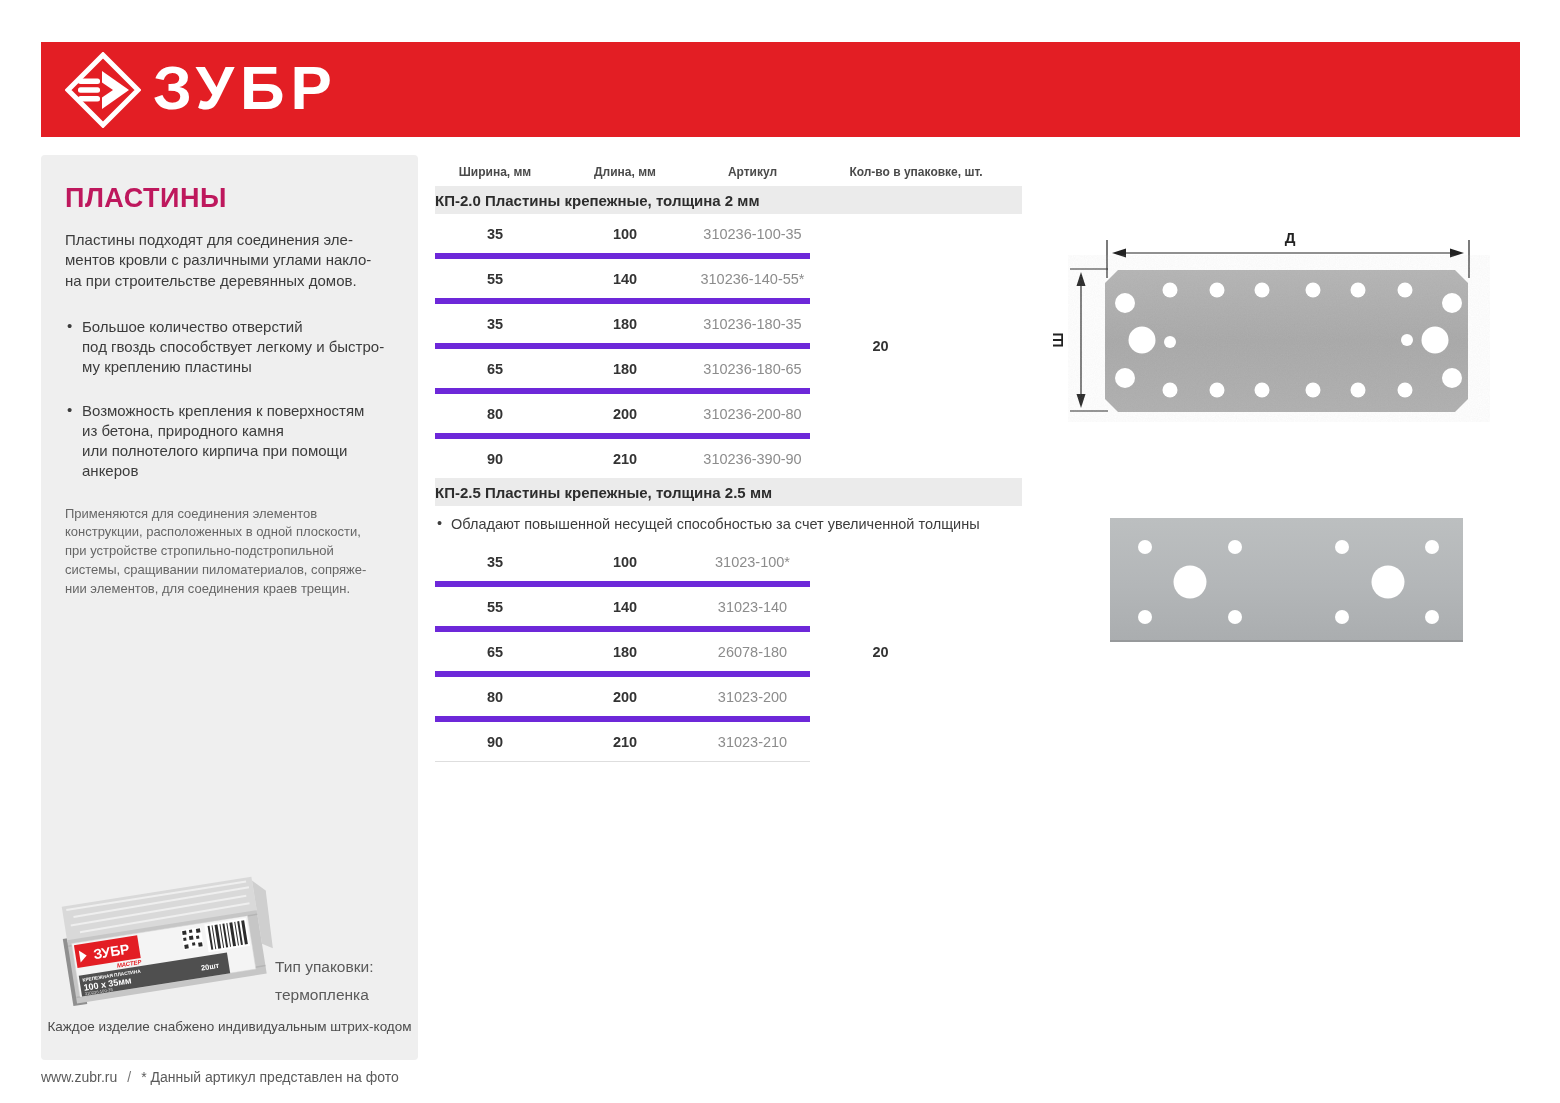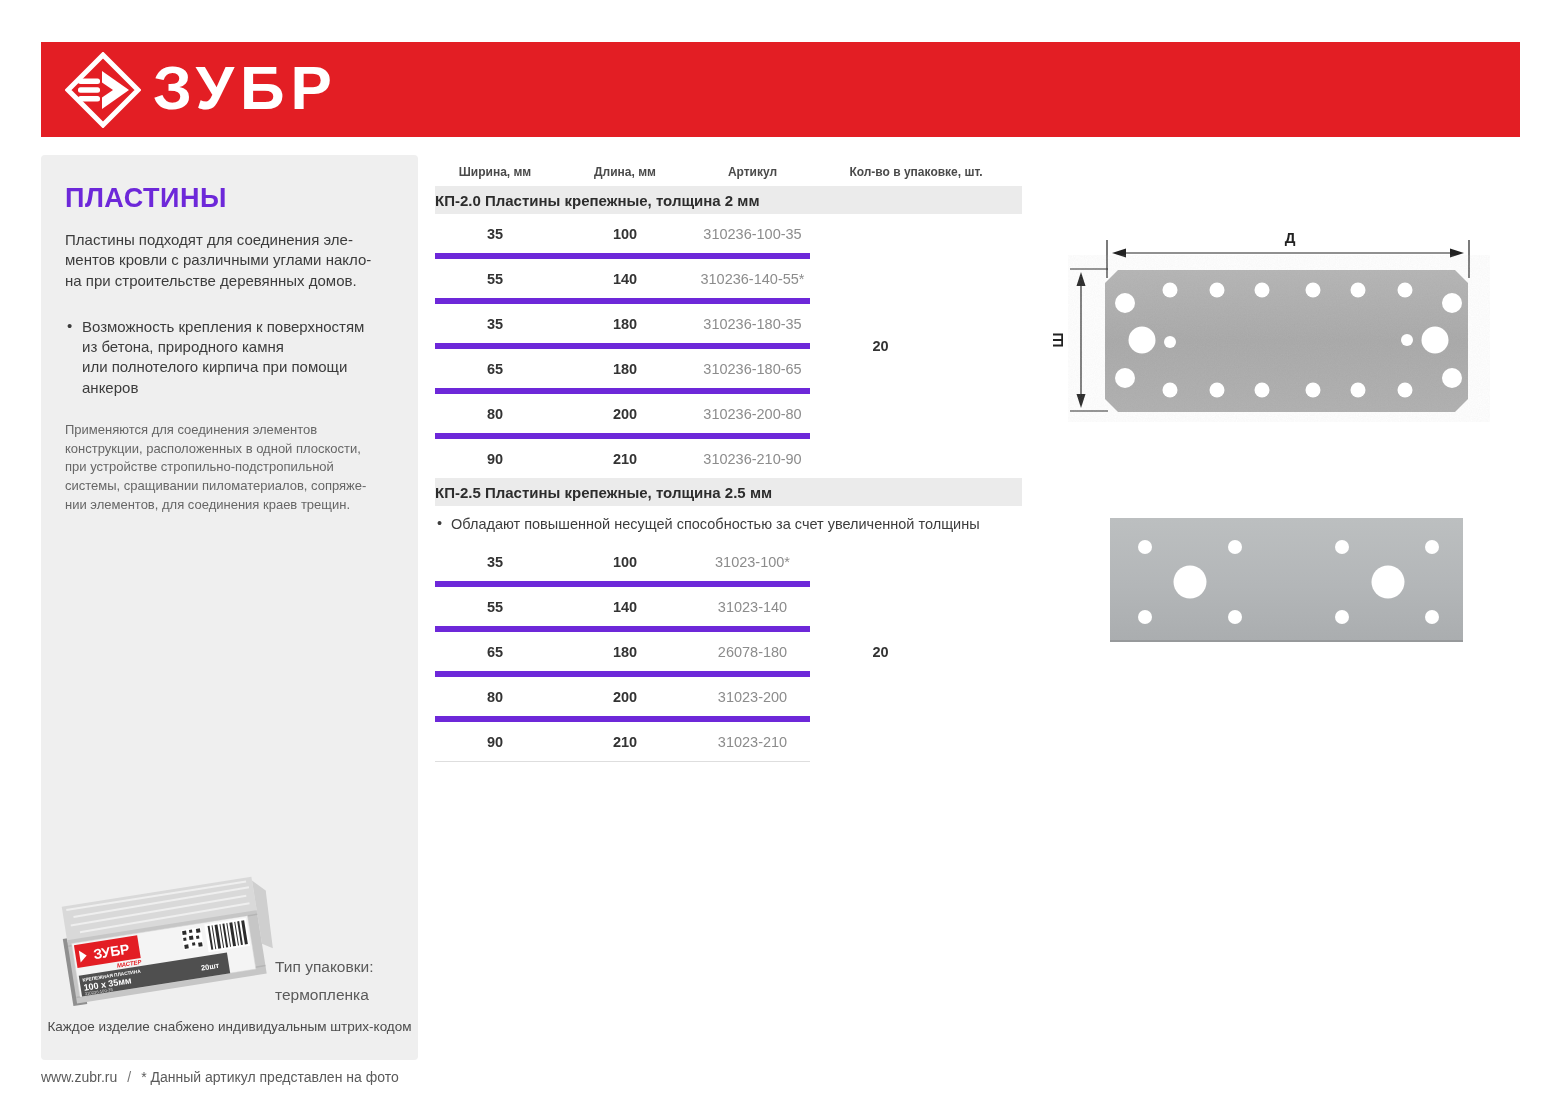--- a/index.html
+++ b/index.html
@@ -9,21 +9,21 @@
   
   .banner { position:absolute; left:41px; top:42px; width:1479px; height:95px; background:#e31e24; }
   .logo-mark { position:absolute; left:24px; top:10px; width:76px; height:76px; }
   .logo-text { position:absolute; left:112px; top:0; height:95px; line-height:92px;
                font-size:62px; font-weight:900; color:#ffffff; letter-spacing:6px; }
 
   
   .sidebar { position:absolute; left:41px; top:155px; width:377px; height:905px;
              background:#efefef; border-radius:4px; }
   .sidebar-inner { padding:28px 20px 0 24px; }
-  .side-title { font-size:27px; font-weight:800; color:#6d28d9; margin:0 0 16px; letter-spacing:.5px; }
+  .side-title { font-size:27px; font-weight:800; color:#be185d; margin:0 0 16px; letter-spacing:.5px; }
   .para { font-size:15px; line-height:1.35; color:#3c3c3c; margin:0 0 13px; white-space:pre-line; }
   .bullets { list-style:none; margin:26px 0 0; padding:0; }
   .bullets li { position:relative; padding-left:17px; margin-bottom:23px; font-size:15px;
                 line-height:1.35; color:#3c3c3c; white-space:pre-line; }
   .bullets li::before { content:"•"; position:absolute; left:2px; top:-1px; color:#3c3c3c; }
   .note { font-size:13px; line-height:1.45; color:#666; white-space:pre-line; }
   .pack-photo { position:absolute; left:14px; top:710px; }
   .pack-type { position:absolute; left:234px; top:798px; font-size:15.5px; line-height:1.8;
                color:#5a5a5a; white-space:pre-line; }
   .barcode-note { position:absolute; left:0; top:864px; width:100%; text-align:center;
@@ -73,20 +73,23 @@
     <div class="logo-text">ЗУБР</div>
   </div>
 
   <div class="sidebar">
     <div class="sidebar-inner">
       <h1 class="side-title">ПЛАСТИНЫ</h1>
       <p class="para">Пластины подходят для соединения эле-
 ментов кровли с различными углами накло-
 на при строительстве деревянных домов.</p>
       <ul class="bullets">
+        <li>Большое количество отверстий
+под гвоздь способствует легкому и быстро-
+му креплению пластины</li>
         <li>Возможность крепления к поверхностям
 из бетона, природного камня
 или полнотелого кирпича при помощи
 анкеров</li>
       </ul>
       <p class="note">Применяются для соединения элементов
 конструкции, расположенных в одной плоскости,
 при устройстве стропильно-подстропильной
 системы, сращивании пиломатериалов, сопряже-
 нии элементов, для соединения краев трещин.</p>
@@ -186,21 +189,21 @@
         <td class="art sep">310236-180-65</td>
       </tr>
       <tr class="data">
         <td class="num sep">80</td>
         <td class="num sep">200</td>
         <td class="art sep">310236-200-80</td>
       </tr>
       <tr class="data">
         <td class="num">90</td>
         <td class="num">210</td>
-        <td class="art">310236-210-90</td>
+        <td class="art">310236-390-90</td>
       </tr>
 
       <tr class="band">
         <td colspan="4">КП-2.5  Пластины крепежные, толщина 2.5 мм</td>
       </tr>
       <tr class="brow">
         <td colspan="4">
               <span class="b-in">Обладают повышенной несущей способностью за счет увеличенной толщины</span>
             </td>
       </tr>

